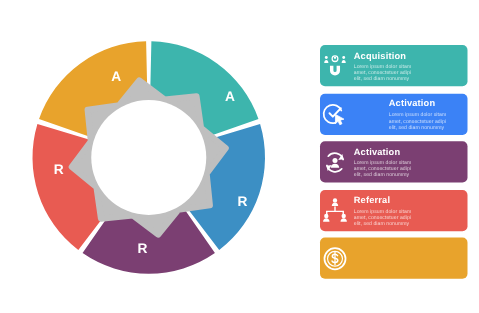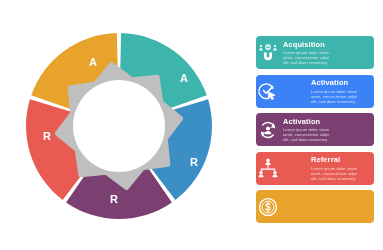--- a/index.html
+++ b/index.html
@@ -147,21 +147,21 @@
         </div>
         <div class="card-text">
           <div class="card-title">Activation</div>
           <div class="card-desc">
             <span>Lorem ipsum dolor sitam</span>
             <span>amet, consectetuer adipi</span>
             <span>elit, sed diam nonummy</span>
           </div>
         </div>
       </div>
-      <div class="card" style="background: rgb(232, 91, 82); gap: 28px;">
+      <div class="card" style="background: rgb(232, 91, 82);">
         <div class="card-icon">
     <svg viewBox="0 0 24 24" width="22" height="22">
       <circle cx="12" cy="3.6" r="1.9" fill="#fff"></circle>
       <path d="M9.2 8.6c0-2 1.3-3.1 2.8-3.1s2.8 1.1 2.8 3.1z" fill="#fff"></path>
       <path d="M12 9.3v3.1M4.8 15.3v-2.1h14.4v2.1" fill="none" stroke="#fff" stroke-width="1.25" stroke-linecap="round"></path>
       <circle cx="4.4" cy="17.2" r="1.9" fill="#fff"></circle>
       <path d="M1.6 22.2c0-2 1.3-3.1 2.8-3.1s2.8 1.1 2.8 3.1z" fill="#fff"></path>
       <circle cx="19.6" cy="17.2" r="1.9" fill="#fff"></circle>
       <path d="M16.8 22.2c0-2 1.3-3.1 2.8-3.1s2.8 1.1 2.8 3.1z" fill="#fff"></path>
     </svg>

